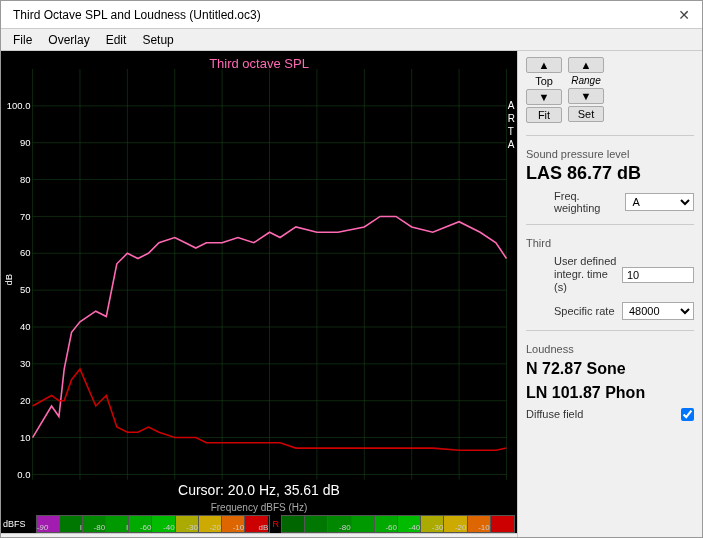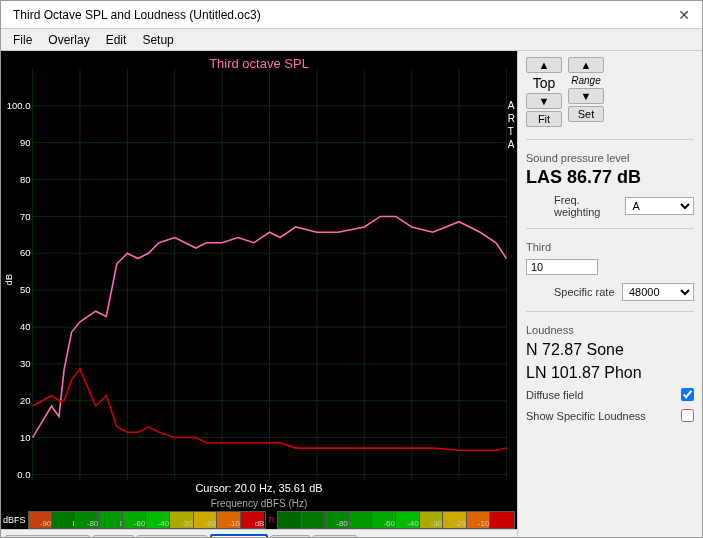--- a/index.html
+++ b/index.html
@@ -80,21 +80,21 @@
     .arta-label {
       position: absolute;
       right: 2px;
       top: 30px;
       color: #fff;
       font-size: 10px;
       line-height: 1.3;
     }
     .cursor-info {
       color: #fff;
-      font-size: 11px;
+      font-size: 14px;
       text-align: center;
       padding: 2px 0;
       background: #000;
     }
     .freq-label {
       color: #fff;
       font-size: 11px;
       text-align: center;
       padding: 2px 0;
       background: #000;
@@ -161,21 +161,21 @@
       background: #fff;
       padding: 1px 4px;
     }
     .section-divider {
       border: none;
       border-top: 1px solid #ccc;
       margin: 4px 0;
     }
     .loudness-value {
       font-size: 16px;
-      font-weight: normal;
+      font-weight: bold;
       color: #000;
       line-height: 1.2;
     }
     .checkbox-row {
       display: flex;
       align-items: center;
       justify-content: space-between;
       margin: 2px 0;
     }
     .checkbox-label {
@@ -362,24 +362,24 @@
             470,362
             480,360
           " fill="none" stroke="#cc0000" stroke-width="1.5"></polyline>
         </svg>
       </div>
 
       <div class="cursor-info">Cursor:  20.0 Hz, 35.61 dB</div>
       <div class="freq-label" style="font-size:10px;color:#aaa;">Frequency dBFS (Hz)</div>
 
       <div class="bottom-strip">
-        <span style="color:#fff;font-size:9px;margin-right:2px;">dBFS</span>
+        <span style="color:#fff;font-size:9px;margin-right:10px;">dBFS</span>
         <div style="flex:1;height:18px;background:#111;border:1px solid #555;position:relative;display:flex;overflow:hidden;">
 
-          <div style="width:10%;height:100%;background:#c2410c;border-right:1px solid #555;display:flex;align-items:flex-end;justify-content:flex-end;font-style:italic;">
+          <div style="width:10%;height:100%;background:#a21caf;border-right:1px solid #555;display:flex;align-items:flex-end;justify-content:flex-start;font-style:italic;">
               <span style="color:#ccc;font-size:8px;">-90</span>
             </div>
           <div style="width:10%;height:100%;background:#007700;border-right:1px solid #555;display:flex;align-items:flex-end;justify-content:flex-end;">
               <span style="color:#ccc;font-size:8px;">I</span>
             </div>
           <div style="width:10%;height:100%;background:#008800;border-right:1px solid #555;display:flex;align-items:flex-end;justify-content:flex-end;">
               <span style="color:#ccc;font-size:8px;">-80</span>
             </div>
           <div style="width:10%;height:100%;background:#009900;border-right:1px solid #555;display:flex;align-items:flex-end;justify-content:flex-end;">
               <span style="color:#ccc;font-size:8px;">I</span>
@@ -440,21 +440,21 @@
         <button class="action-btn">B/W</button>
         <button class="action-btn">Copy</button>
       </div>
     </div>
 
     <div class="right-panel">
 
       <div style="display:flex;gap:6px;align-items:flex-start;margin-bottom:4px;">
         <div style="display:flex;flex-direction:column;align-items:center;gap:2px;">
           <button class="ctrl-btn">▲</button>
-          <span style="font-size:14px;">Top</span>
+          <span style="font-size:11px;">Top</span>
           <button class="ctrl-btn">▼</button>
           <button class="ctrl-btn">Fit</button>
         </div>
         <div style="display:flex;flex-direction:column;align-items:center;gap:2px;">
           <button class="ctrl-btn">▲</button>
           <span style="font-size:10px;font-style:italic;">Range</span>
           <button class="ctrl-btn">▼</button>
           <button class="ctrl-btn">Set</button>
         </div>
       </div>
@@ -473,20 +473,21 @@
           <option>Z</option>
         </select>
       </div>
 
       <hr class="section-divider">
 
       <div class="section-title">Third</div>
 
 
       <div class="row-label-control">
+        <span class="row-label" style="max-width:90px;line-height:1.2;">User defined integr. time (s)</span>
         <input class="input-ctrl" type="text" value="10" style="">
       </div>
 
       <div class="row-label-control">
         <span class="row-label">Specific rate</span>
         <select class="select-ctrl">
           <option>44100</option>
           <option selected="">48000</option>
           <option>96000</option>
         </select>
@@ -495,19 +496,15 @@
       <hr class="section-divider">
 
       <div class="section-title">Loudness</div>
       <div class="loudness-value">N 72.87 Sone</div>
       <div class="loudness-value">LN 101.87 Phon</div>
 
       <div class="checkbox-row">
         <span class="checkbox-label">Diffuse field</span>
         <input type="checkbox" checked="" style="">
       </div>
-      <div class="checkbox-row">
-        <span class="checkbox-label">Show Specific Loudness</span>
-        <input type="checkbox" style="">
-      </div>
     </div>
   </div>
 </div>
 
 </body></html>

